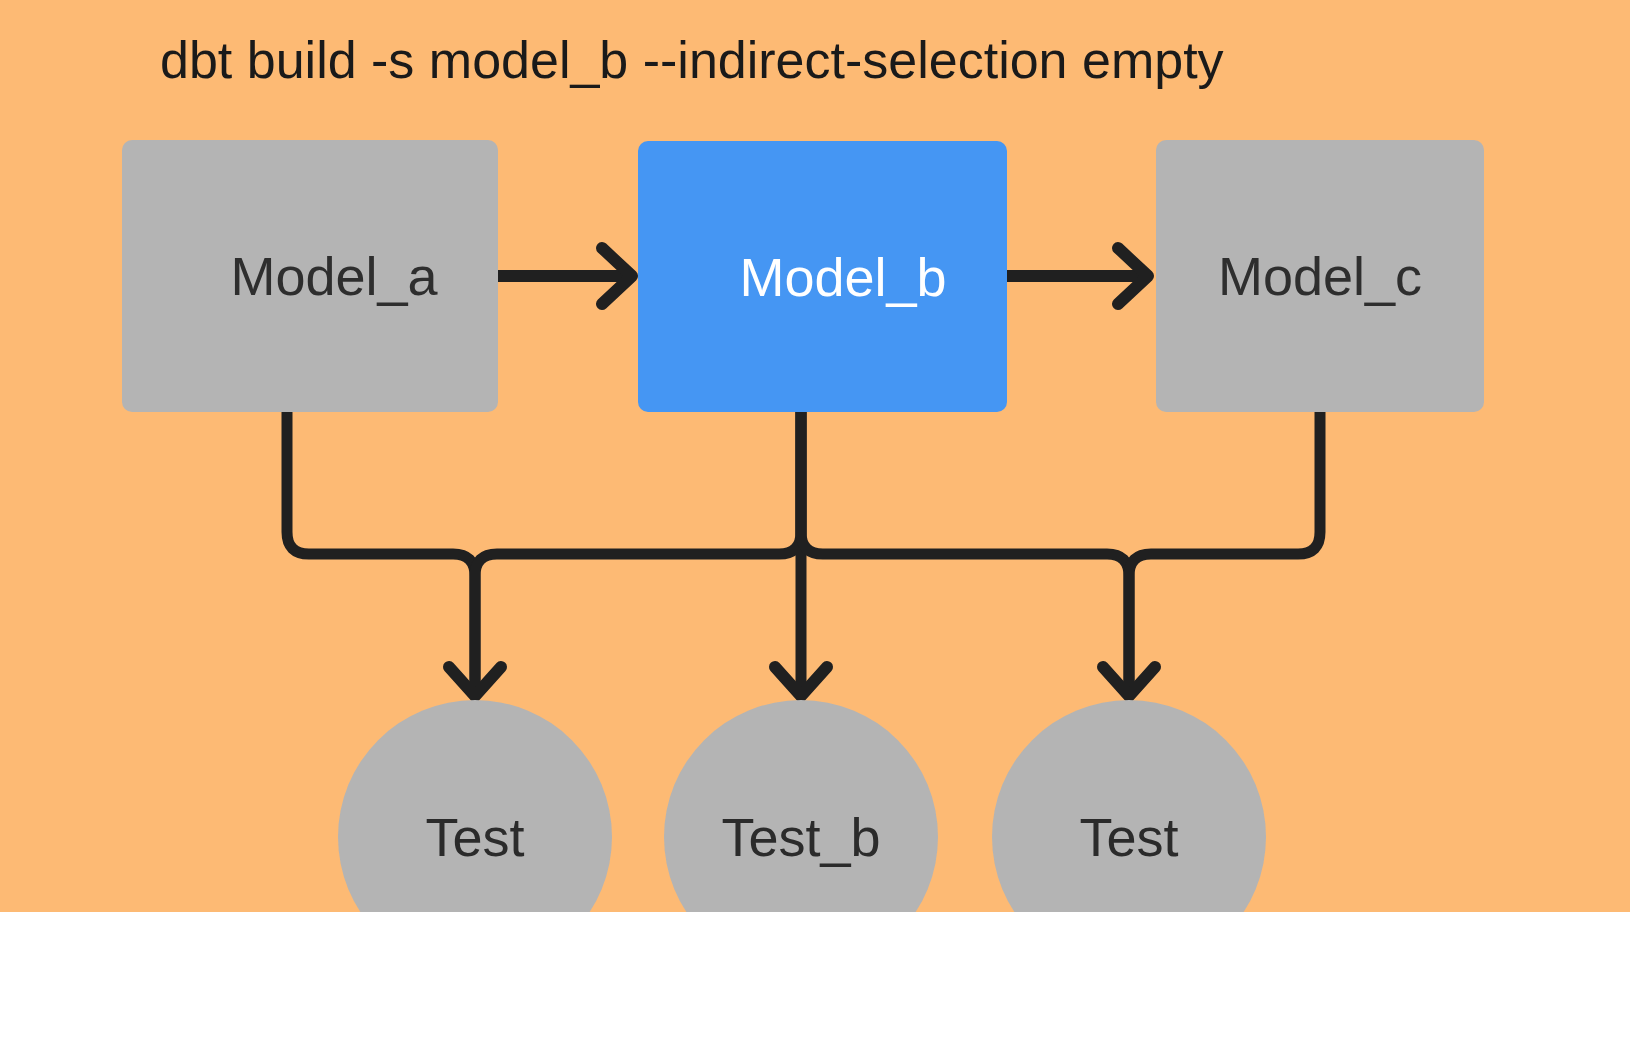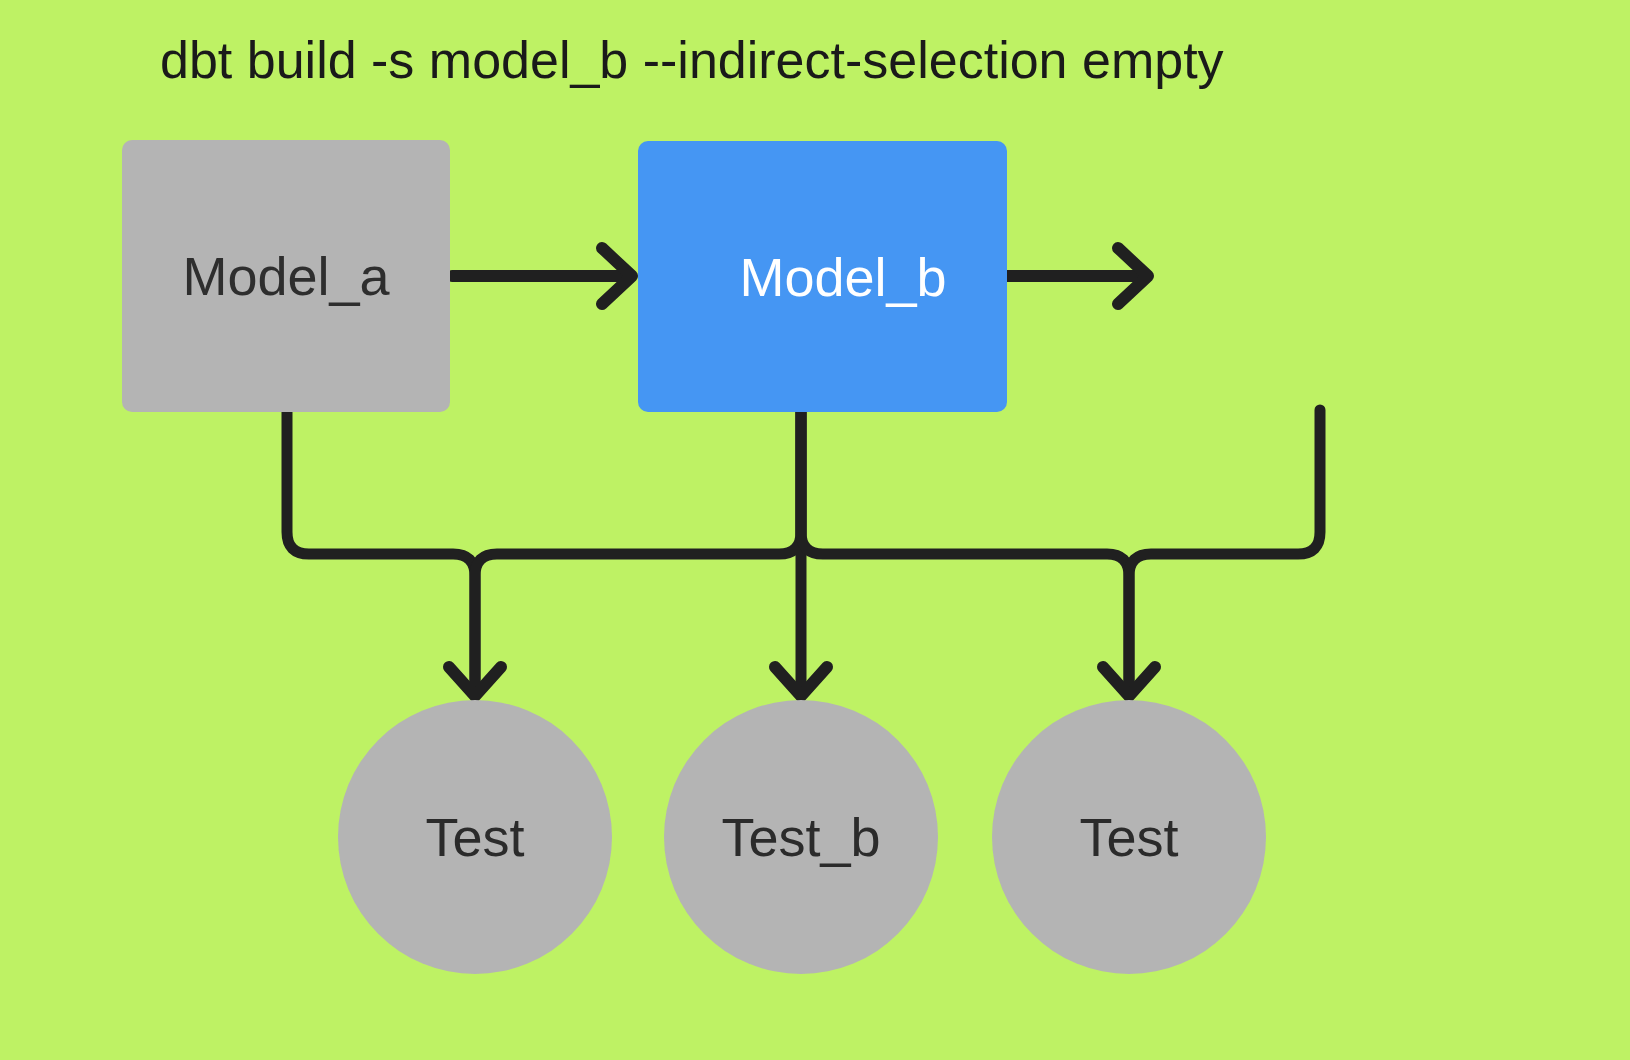--- a/index.html
+++ b/index.html
@@ -1,32 +1,32 @@
 <!DOCTYPE html>
 <html><head>
 <meta charset="utf-8">
 <style>
   html,body{margin:0;padding:0;background:#ffffff;}
   .canvas{
-    position:relative;width:1630px;height:1060px;background:#bef264;overflow:hidden;
+    position:relative;width:1630px;height:912px;background:#fdba74;overflow:hidden;
     font-family:"Liberation Sans",sans-serif;
   }
   .title{
     position:absolute;left:160px;top:30px;width:1300px;
     font-size:52px;font-weight:500;color:#1a1a1a;letter-spacing:0px;
     white-space:nowrap;
   }
   .edges{position:absolute;left:0;top:0;width:1630px;height:1060px;}
   .node{
     position:absolute;display:flex;align-items:center;justify-content:center;
     border-radius:10px;font-size:54px;font-weight:500;
   }
   .node.model{top:140px;width:328px;height:272px;background:#b4b4b4;color:#2e2e2e;}
   .node.model.selected{background:#4596f3;color:#ffffff;padding-left:41px;}
-  #node-model-a{left:122px;}
+  #node-model-a{left:122px;padding-left:48px;}
   #node-model-b{left:638px;top:141px;height:271px;}
   #node-model-c{left:1156px;}
   .node.test{
     top:700px;width:274px;height:274px;border-radius:50%;
     background:#b4b4b4;color:#2b2b2b;flex-direction:column;
     font-size:54px;line-height:1.5;text-align:center;
   }
   #node-test-ab{left:338px;}
   #node-test-b{left:664px;}
   #node-test-bc{left:992px;}
@@ -63,20 +63,23 @@
   </svg>
 
   <div class="node model" id="node-model-a">
     <span class="lbl">Model_a</span>
   </div>
 
   <div class="node model selected" id="node-model-b">
     <span class="lbl">Model_b</span>
   </div>
 
+  <div class="node model" id="node-model-c">
+    <span class="lbl">Model_c</span>
+  </div>
 
   <div class="node test" id="node-test-ab">
     <span class="lbl">Test</span>
   </div>
 
   <div class="node test" id="node-test-b">
     <span class="lbl">Test_b</span>
     <span class="lbl"></span>
   </div>
 

